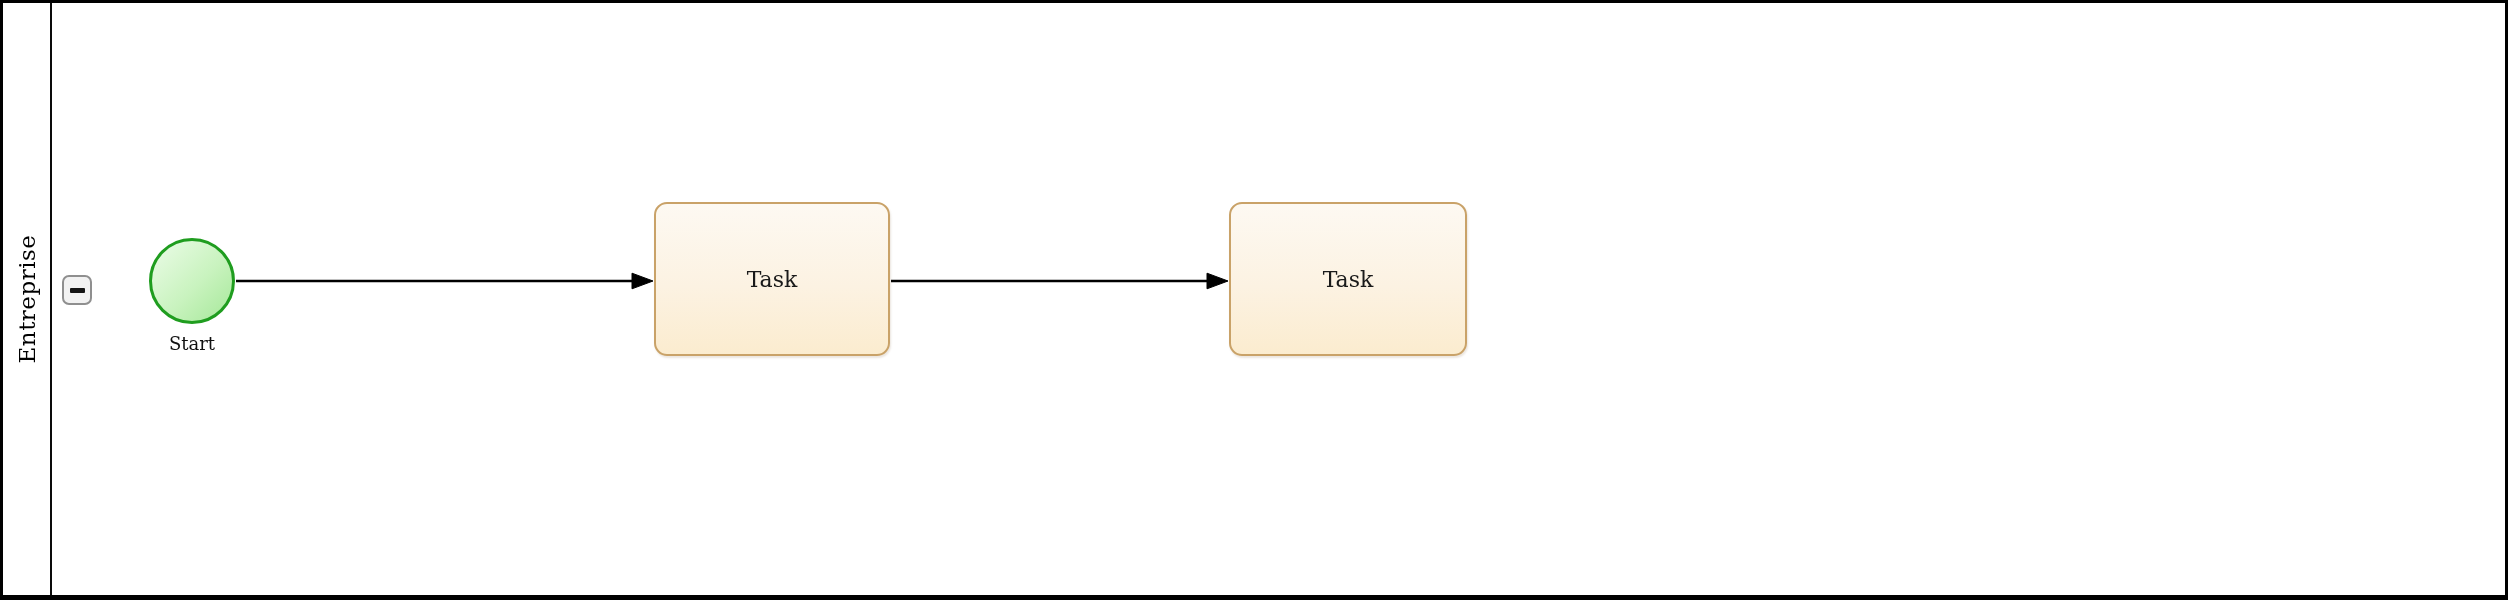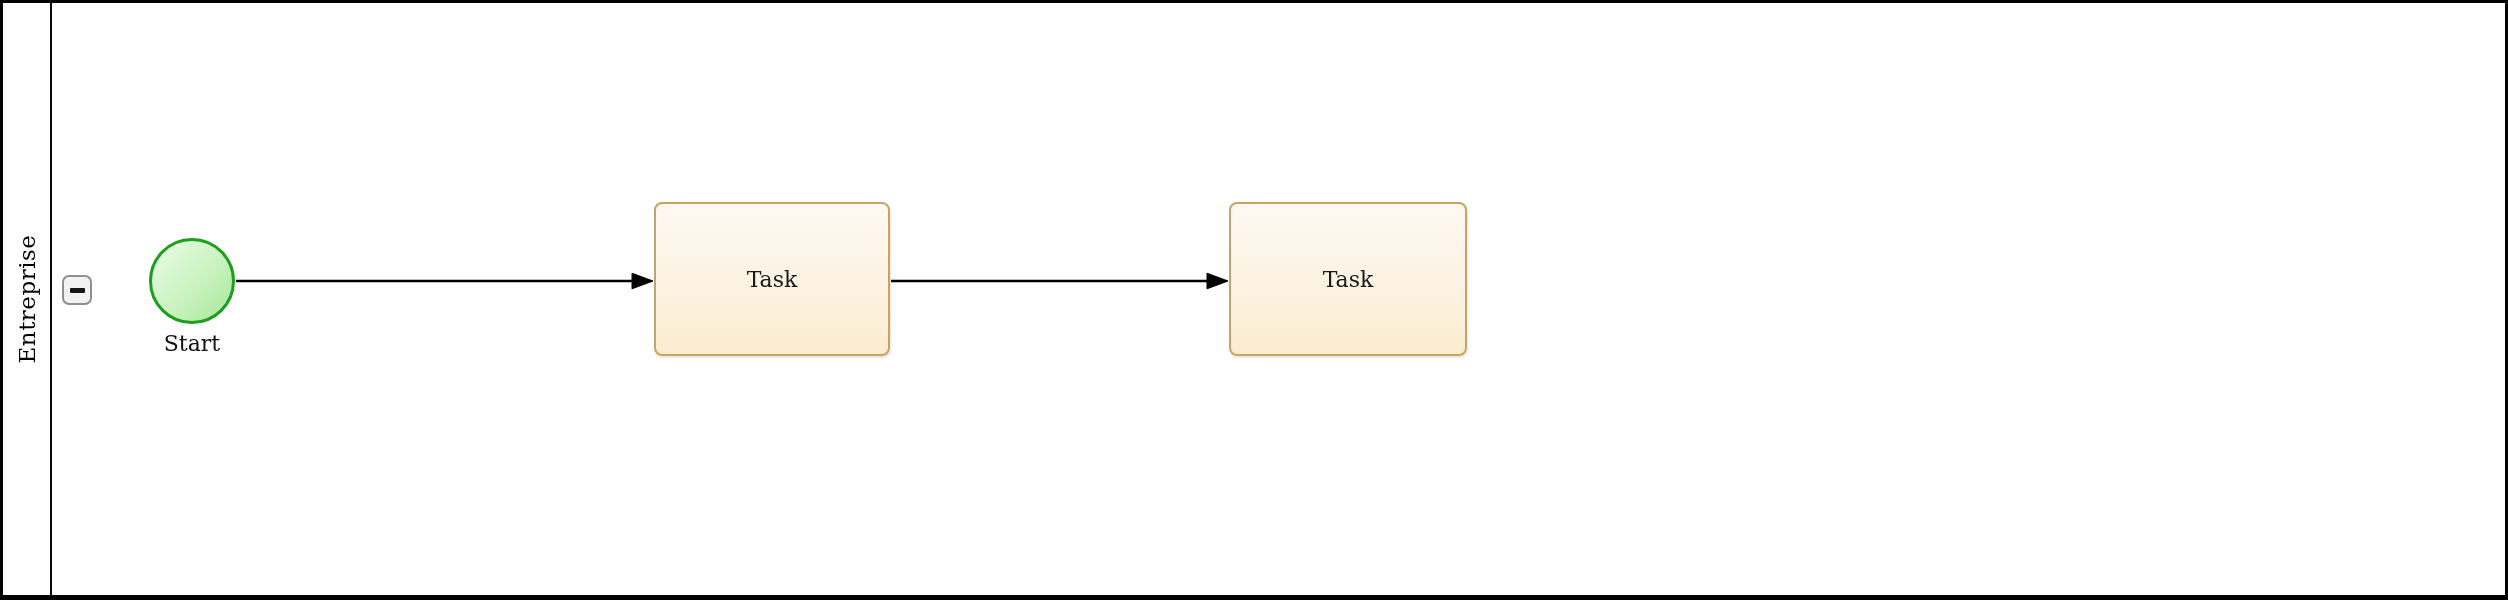--- a/index.html
+++ b/index.html
@@ -100,33 +100,33 @@
     border: 3px solid #1f9d1f;
     border-radius: 50%;
     background: linear-gradient(135deg, #ecfce8 0%, #c9f3bf 55%, #a6e899 100%);
   }
   .start-label {
     position: absolute;
     left: 122px;
     top: 330px;
     width: 140px;
     text-align: center;
-    font-size: 22px;
+    font-size: 18px;
     color: #111111;
     line-height: 28px;
   }
 
   
   .task {
     position: absolute;
     top: 202px;
     height: 154px;
     box-sizing: border-box;
     border: 2px solid #c9a268;
-    border-radius: 8px;
+    border-radius: 13px;
     background: linear-gradient(180deg, #fdf9f2 0%, #fcf2e2 55%, #fbeccf 100%);
     box-shadow: 1px 2px 2px rgba(120, 90, 50, 0.15);
     display: flex;
     align-items: center;
     justify-content: center;
   }
   .task-1 { left: 654px; width: 236px; }
   .task-2 { left: 1229px; width: 238px; }
   .task-label {
     font-size: 22px;

